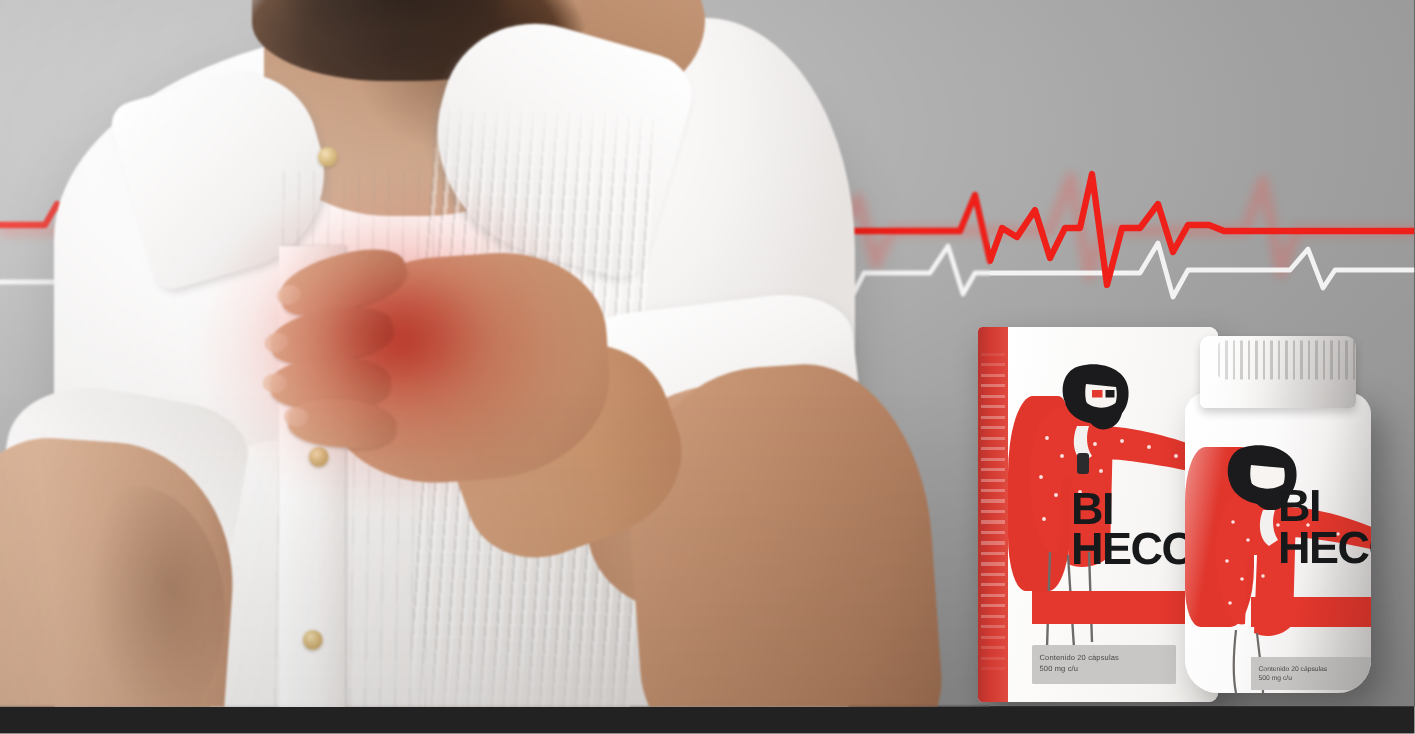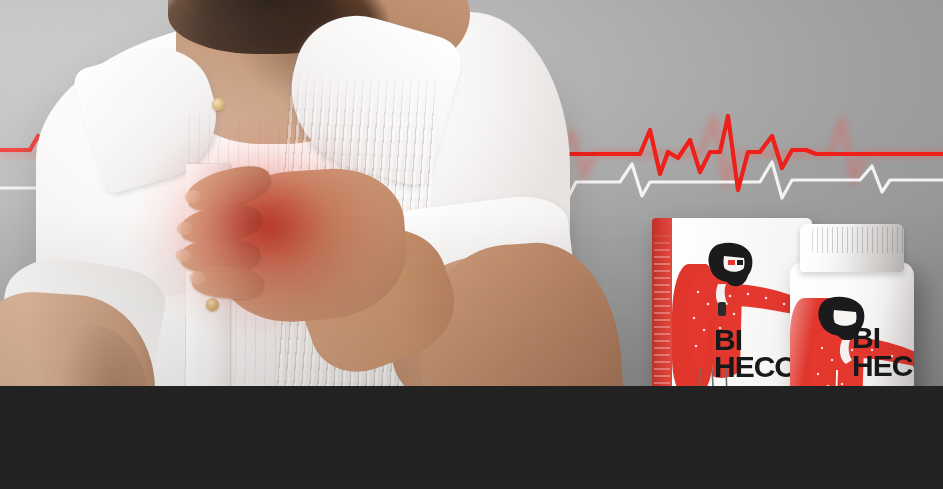--- a/index.html
+++ b/index.html
@@ -1,20 +1,20 @@
 <!DOCTYPE html>
 <html><head>
 <meta charset="utf-8">
 <style>
   html,body{margin:0;padding:0;background:#222;}
   *{box-sizing:border-box;}
 
   #stage{
     position:relative;
-    width:943px;height:386px;
+    width:943px;height:471px;
     overflow:hidden;
     font-family:"Liberation Sans", sans-serif;
   }
 
   
   .bg-base{
     position:absolute;inset:0;
     background:
       radial-gradient(130% 110% at 22% 18%, #c9c9c9 0%, #b4b4b4 28%, #9f9f9f 55%, #919191 78%, #8c8c8c 100%);
   }

